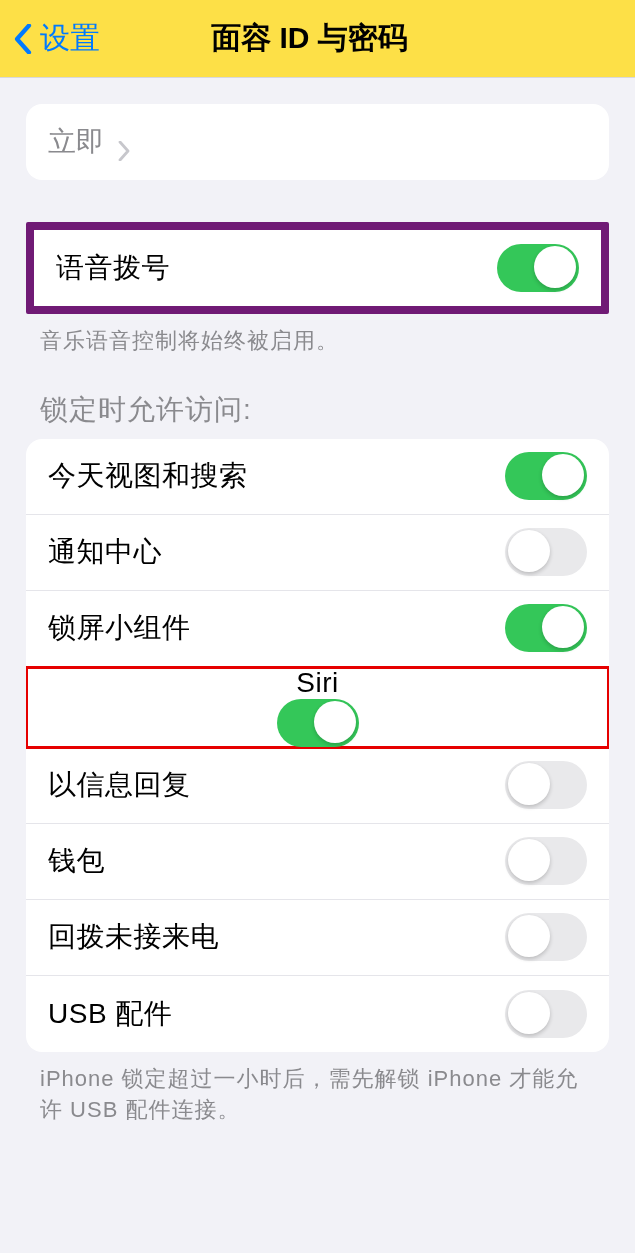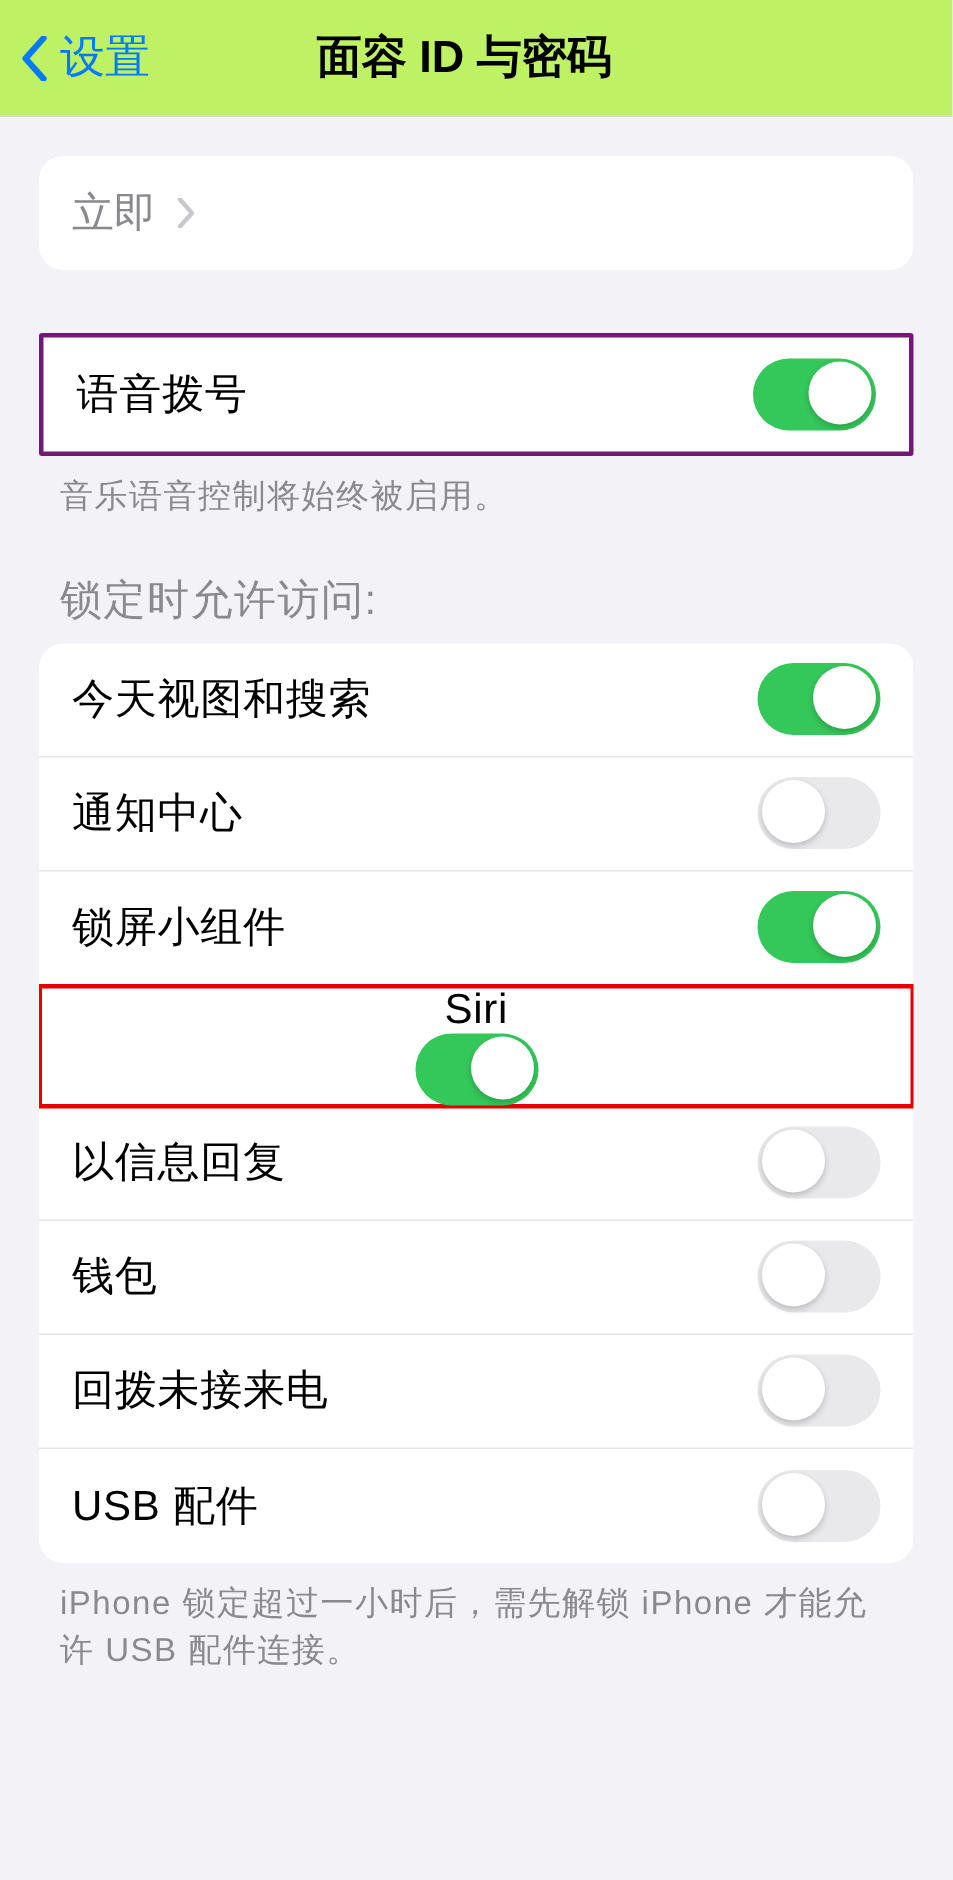--- a/index.html
+++ b/index.html
@@ -5,21 +5,21 @@
     * { box-sizing: border-box; margin: 0; padding: 0; }
     body {
       width: 635px;
       height: 1253px;
       background: #f2f2f7;
       font-family: -apple-system, "Helvetica Neue", Arial, sans-serif;
       overflow: hidden;
     }
     .header {
       height: 78px;
-      background: #bef264;
+      background: #fde047;
       border-bottom: 1px solid #d8d8dc;
       display: flex;
       align-items: center;
       position: relative;
     }
     .back-button {
       display: flex;
       align-items: center;
       padding-left: 14px;
       color: #007aff;
@@ -41,21 +41,21 @@
       pointer-events: none;
     }
     .content { padding-top: 26px; }
     .group {
       background: #fff;
       border-radius: 16px;
       margin: 0 26px;
       overflow: hidden;
     }
     .group.highlighted {
-      border: 3px solid #701a75;
+      border: 8px solid #701a75;
       border-radius: 2px;
     }
     .row {
       display: flex;
       align-items: center;
       justify-content: space-between;
       min-height: 76px;
       padding: 0 22px;
       border-bottom: 1px solid #e5e5ea;
     }
@@ -66,21 +66,21 @@
       outline-offset: -2px;
       flex-direction: column;
     }
     .row-label {
       font-size: 28px;
       color: #000;
       letter-spacing: 0.5px;
     }
     .row-value {
       display: flex;
-      align-items: center;
+      align-items: flex-end;
       color: #8a8a8e;
       font-size: 28px;
     }
     .chevron-right {
       width: 12px;
       height: 20px;
       margin-left: 14px;
     }
     .toggle {
       width: 82px;

